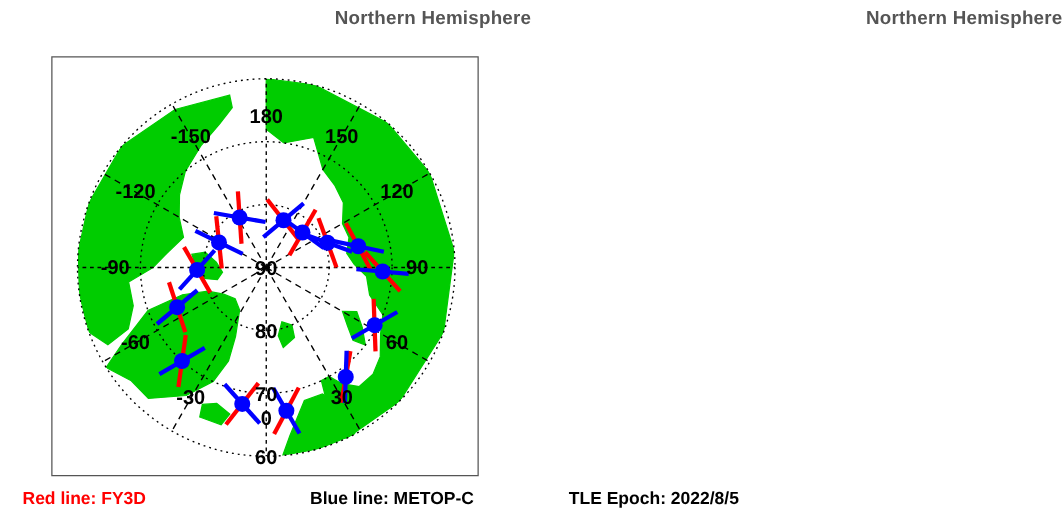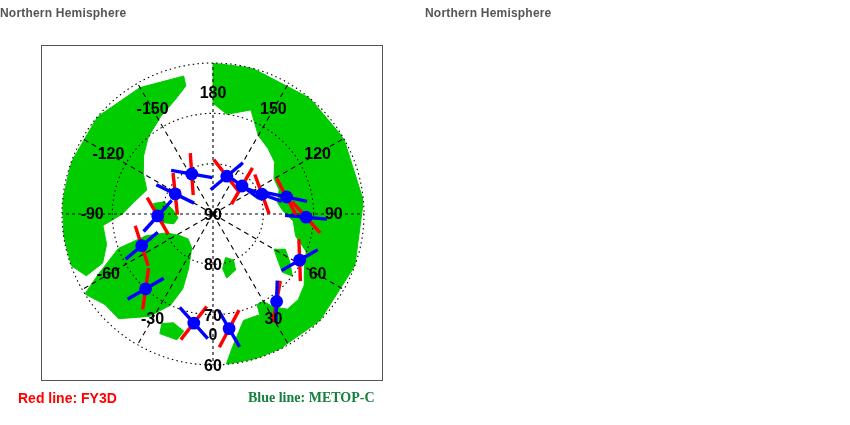--- a/index.html
+++ b/index.html
@@ -26,22 +26,22 @@
     height: 390px;
   }
   #panel-north { left: 0; }
   #panel-south { left: 425px; }
 
   .panel-title {
     position: absolute;
     top: 6px;
     left: 0;
     width: 425px;
-    text-align: left;
-    font-size: 12px;
+    text-align: right;
+    font-size: 15px;
     font-weight: bold;
     color: #555555;
     letter-spacing: 0.2px;
     white-space: nowrap;
   }
 
   .plot-frame {
     position: absolute;
     border: 1.5px solid #555555;
     background: #ffffff;
@@ -65,21 +65,21 @@
     height: 35px;
   }
   .legend-item {
     position: absolute;
     top: 0;
     font-size: 14px;
     font-weight: bold;
     white-space: nowrap;
   }
   #legend-red   { left: 18px;  color: #ff0000; }
-  #legend-blue  { left: 248px; color: #15803d; font-family: Liberation Serif, serif; }
+  #legend-blue  { left: 248px; color: #000000; }
   #legend-epoch { left: 455px; color: #000000; }
 </style>
 </head>
 <body>
 
 <div id="root">
 
   <div class="panel" id="panel-north">
     <div class="panel-title">Northern Hemisphere</div>
     <div class="plot-frame" id="frame-north">
@@ -183,15 +183,16 @@
   </div>
 
   <div class="panel" id="panel-south">
     <div class="panel-title">Northern Hemisphere</div>
 
   </div>
 
   <div class="legend">
     <div class="legend-item" id="legend-red">Red line: FY3D</div>
     <div class="legend-item" id="legend-blue">Blue line: METOP-C</div>
+    <div class="legend-item" id="legend-epoch">TLE Epoch: 2022/8/5</div>
   </div>
 
 </div>
 
 </body></html>

